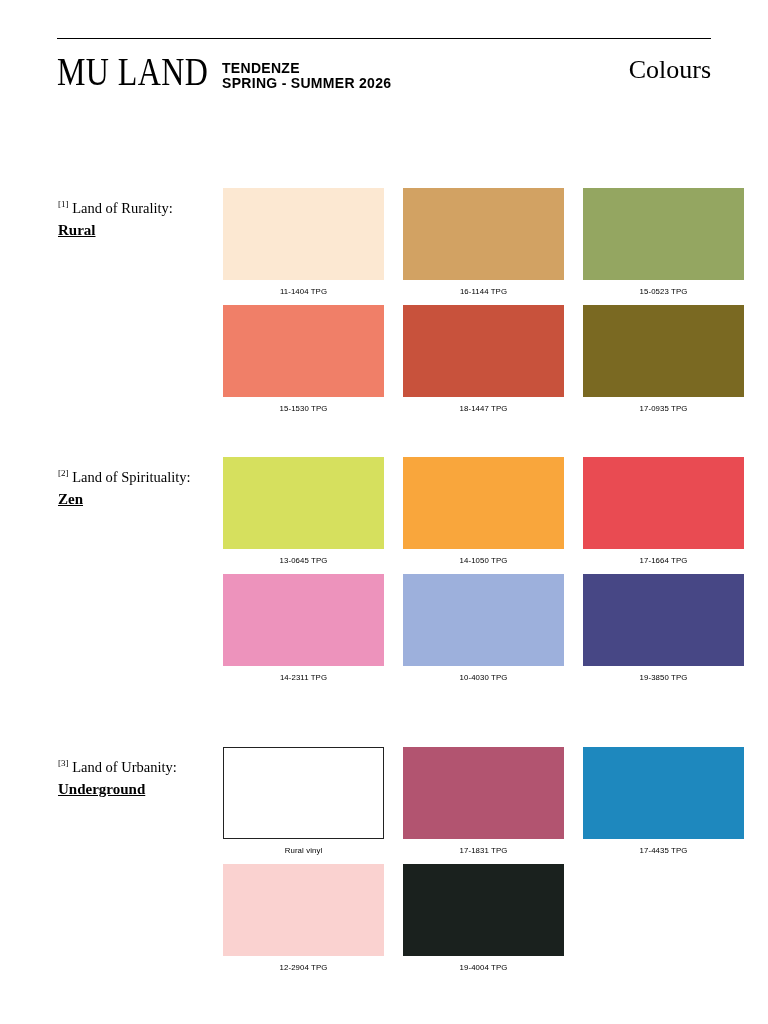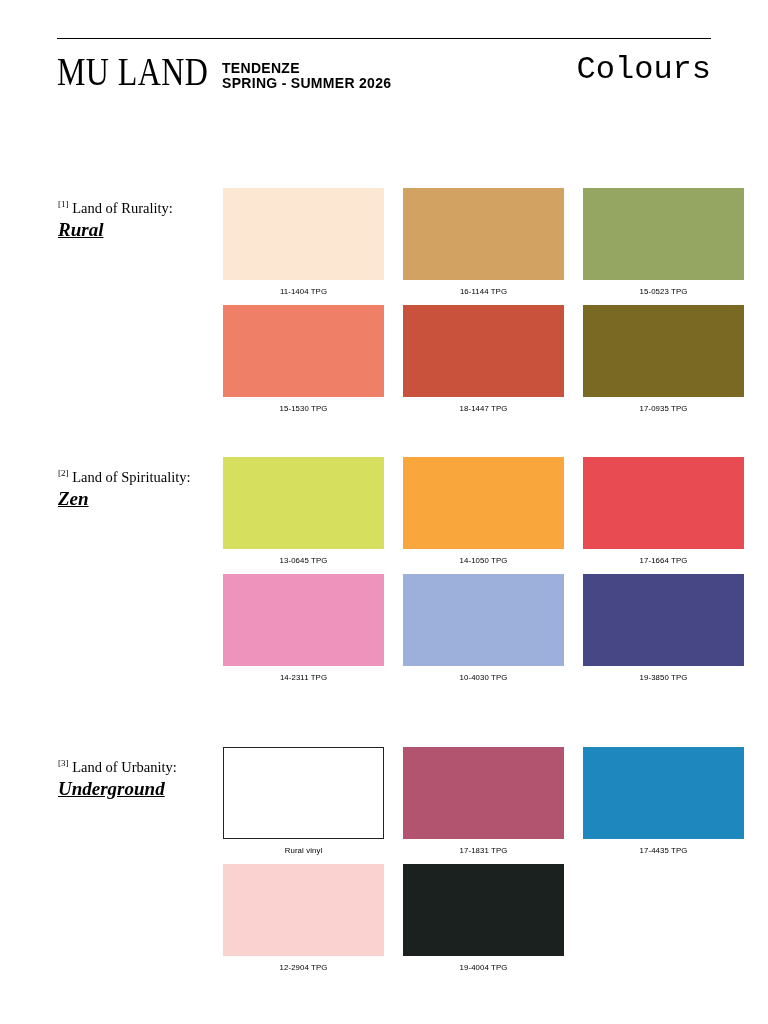--- a/index.html
+++ b/index.html
@@ -61,22 +61,22 @@
     font-size: 14px;
     font-weight: bold;
     line-height: 15px;
     letter-spacing: 0.3px;
     white-space: nowrap;
   }
   .colours-title {
     position: absolute;
     right: 0;
     top: -2px;
-    font-family: Liberation Mono, monospace;
-    font-size: 32px;
+    font-family: Liberation Serif, serif;
+    font-size: 26px;
     line-height: 48px;
     font-weight: 400;
     white-space: nowrap;
   }
 
   
   .section {
     position: absolute;
     left: 57px;
     width: 654px;
@@ -91,24 +91,23 @@
     line-height: 20px;
     color: #000;
   }
   .section-label .note {
     font-size: 9px;
     vertical-align: super;
     line-height: 0;
   }
   .section-label .sub {
     display: block;
-    font-style: italic;
     font-weight: bold;
     text-decoration: underline;
-    font-size: 19px;
+    font-size: 15px;
     margin-top: 2px;
   }
 
   .grid {
     position: absolute;
     left: 166px;
     top: 0;
     width: 488px;
   }
   .swatch-row {

